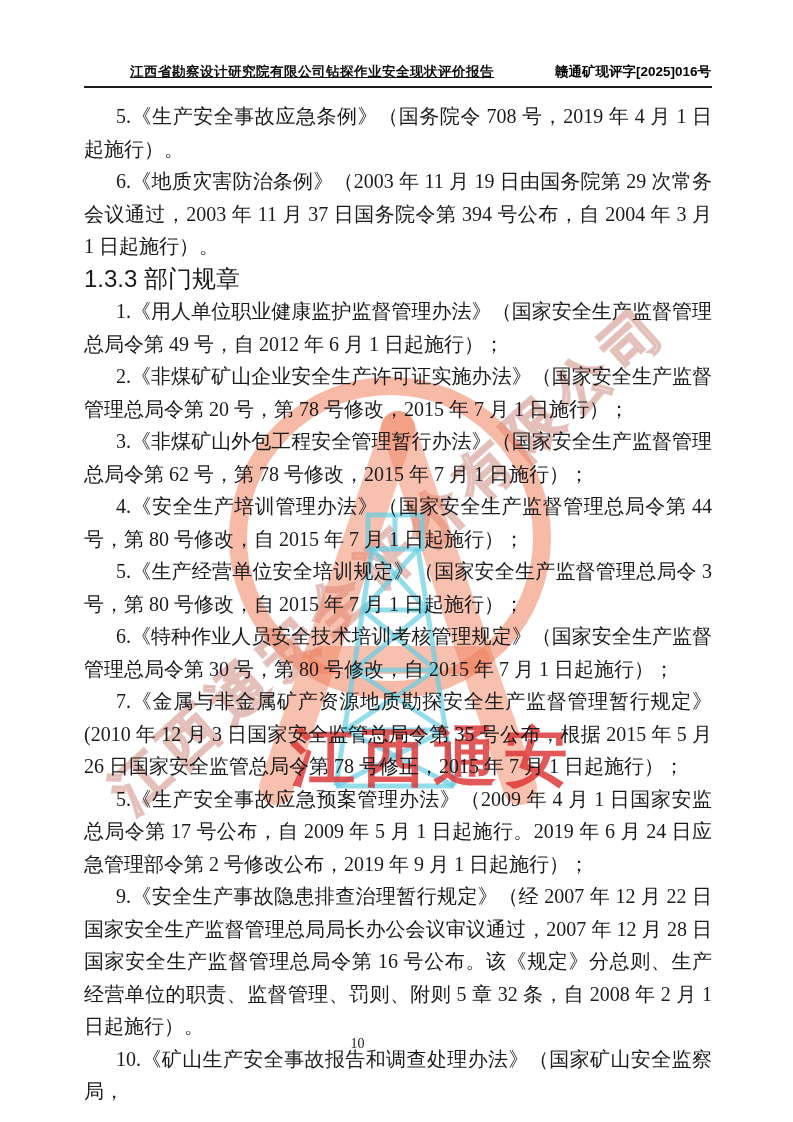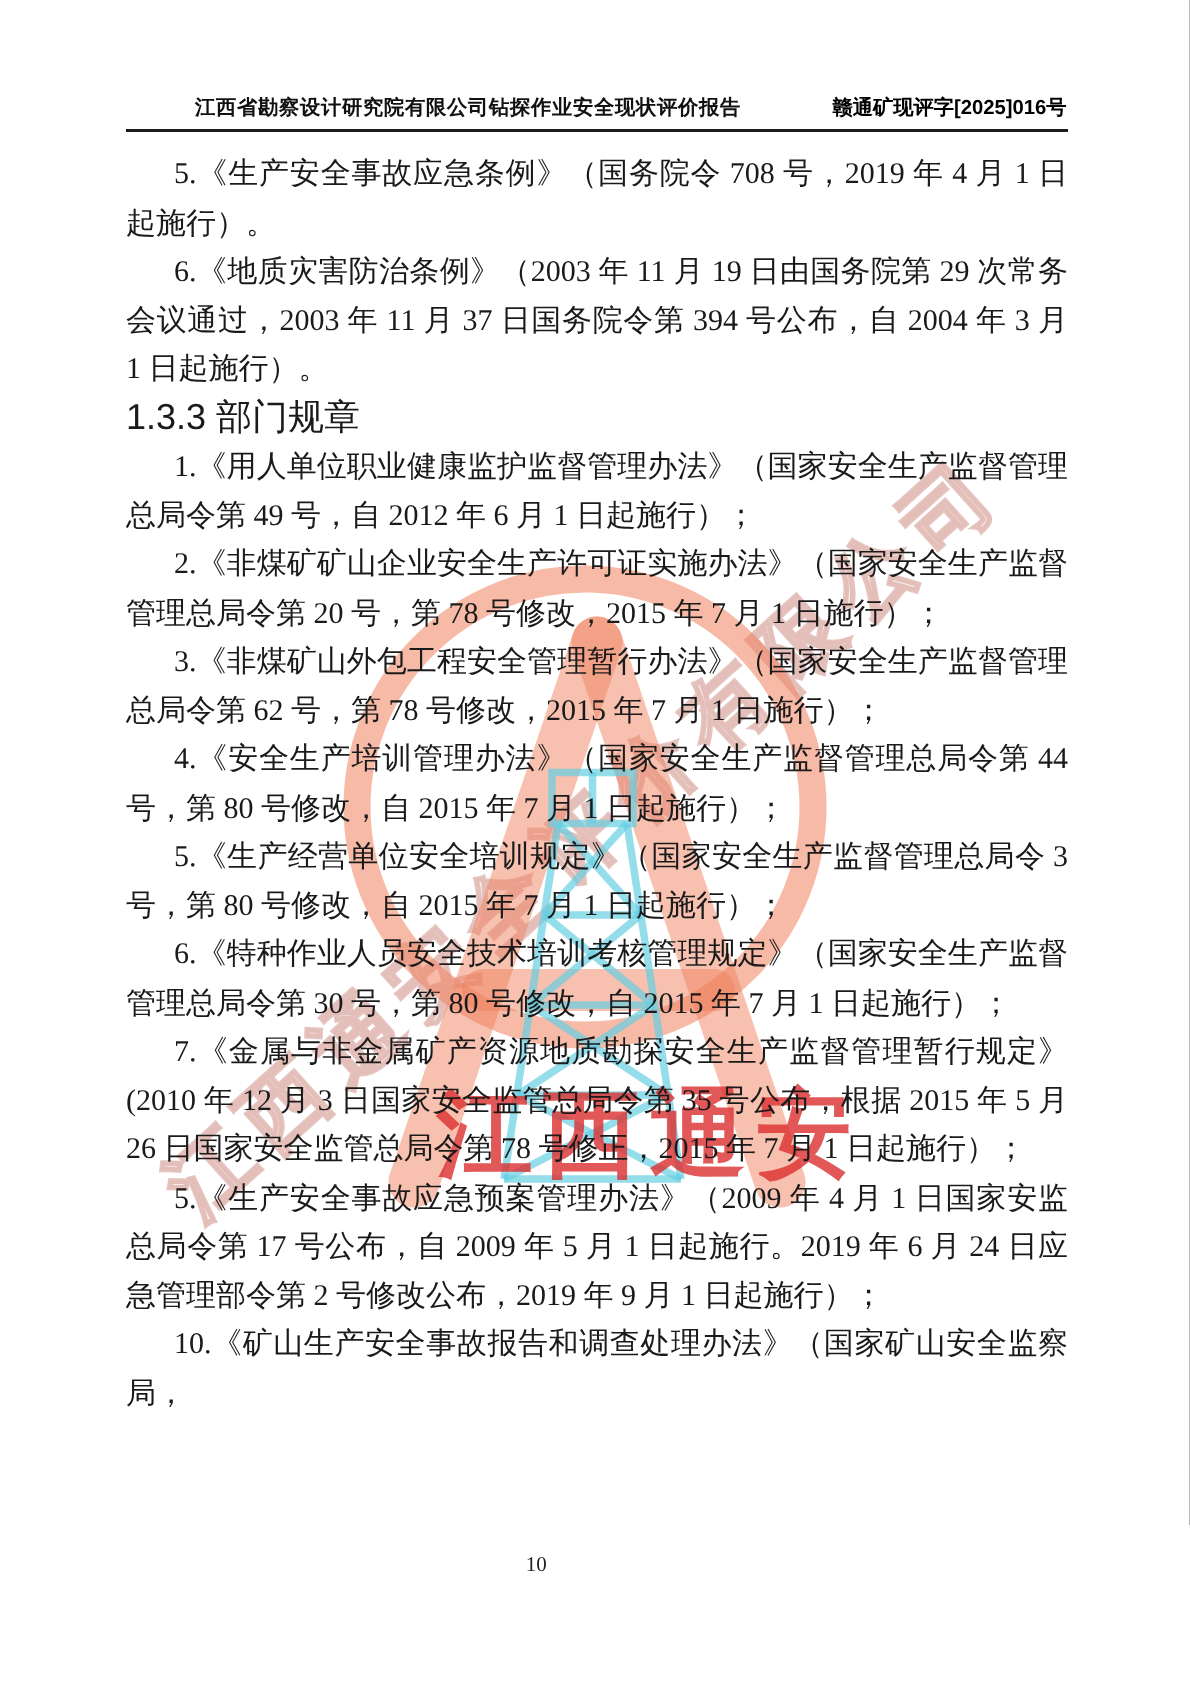--- a/index.html
+++ b/index.html
@@ -10,21 +10,21 @@
     background:#ffffff;
     overflow:hidden;
     font-family:"Liberation Serif","DejaVu Serif",serif;
     color:#1a1a1a;
   }
   
   .hdr-left{
     position:absolute;left:130px;top:63px;
     font-family:"Liberation Sans","DejaVu Sans",sans-serif;
     font-weight:bold;font-size:13.5px;color:#111;
-    letter-spacing:0.5px;white-space:nowrap;
+    letter-spacing:0.5px;white-space:nowrap;text-decoration:underline;
   }
   .hdr-right{
     position:absolute;right:82px;top:63px;
     font-family:"Liberation Sans","DejaVu Sans",sans-serif;
     font-weight:bold;font-size:13.5px;color:#000000;
     white-space:nowrap;
   }
   .hdr-rule{
     position:absolute;left:84px;top:86px;width:628px;height:2px;
     background:#1c1c1c;
@@ -118,18 +118,19 @@
     <p>6.《地质灾害防治条例》（2003 年 11 月 19 日由国务院第 29 次常务会议通过，2003 年 11 月 37 日国务院令第 394 号公布，自 2004 年 3 月 1 日起施行）。</p>
     <p class="heading">1.3.3 部门规章</p>
     <p>1.《用人单位职业健康监护监督管理办法》（国家安全生产监督管理总局令第 49 号，自 2012 年 6 月 1 日起施行）；</p>
     <p>2.《非煤矿矿山企业安全生产许可证实施办法》（国家安全生产监督管理总局令第 20 号，第 78 号修改，2015 年 7 月 1 日施行）；</p>
     <p>3.《非煤矿山外包工程安全管理暂行办法》（国家安全生产监督管理总局令第 62 号，第 78 号修改，2015 年 7 月 1 日施行）；</p>
     <p>4.《安全生产培训管理办法》（国家安全生产监督管理总局令第 44 号，第 80 号修改，自 2015 年 7 月 1 日起施行）；</p>
     <p>5.《生产经营单位安全培训规定》（国家安全生产监督管理总局令 3 号，第 80 号修改，自 2015 年 7 月 1 日起施行）；</p>
     <p>6.《特种作业人员安全技术培训考核管理规定》（国家安全生产监督管理总局令第 30 号，第 80 号修改，自 2015 年 7 月 1 日起施行）；</p>
     <p>7.《金属与非金属矿产资源地质勘探安全生产监督管理暂行规定》(2010 年 12 月 3 日国家安全监管总局令第 35 号公布，根据 2015 年 5 月 26 日国家安全监管总局令第 78 号修正，2015 年 7 月 1 日起施行）；</p>
     <p>5.《生产安全事故应急预案管理办法》（2009 年 4 月 1 日国家安监总局令第 17 号公布，自 2009 年 5 月 1 日起施行。2019 年 6 月 24 日应急管理部令第 2 号修改公布，2019 年 9 月 1 日起施行）；</p>
+    <p>9.《安全生产事故隐患排查治理暂行规定》（经 2007 年 12 月 22 日国家安全生产监督管理总局局长办公会议审议通过，2007 年 12 月 28 日国家安全生产监督管理总局令第 16 号公布。该《规定》分总则、生产经营单位的职责、监督管理、罚则、附则 5 章 32 条，自 2008 年 2 月 1 日起施行）。</p>
     <p>10.《矿山生产安全事故报告和调查处理办法》（国家矿山安全监察局，</p>
   </div>
 
   <div class="pageno">10</div>
 
 </div>
 
 </body></html>

